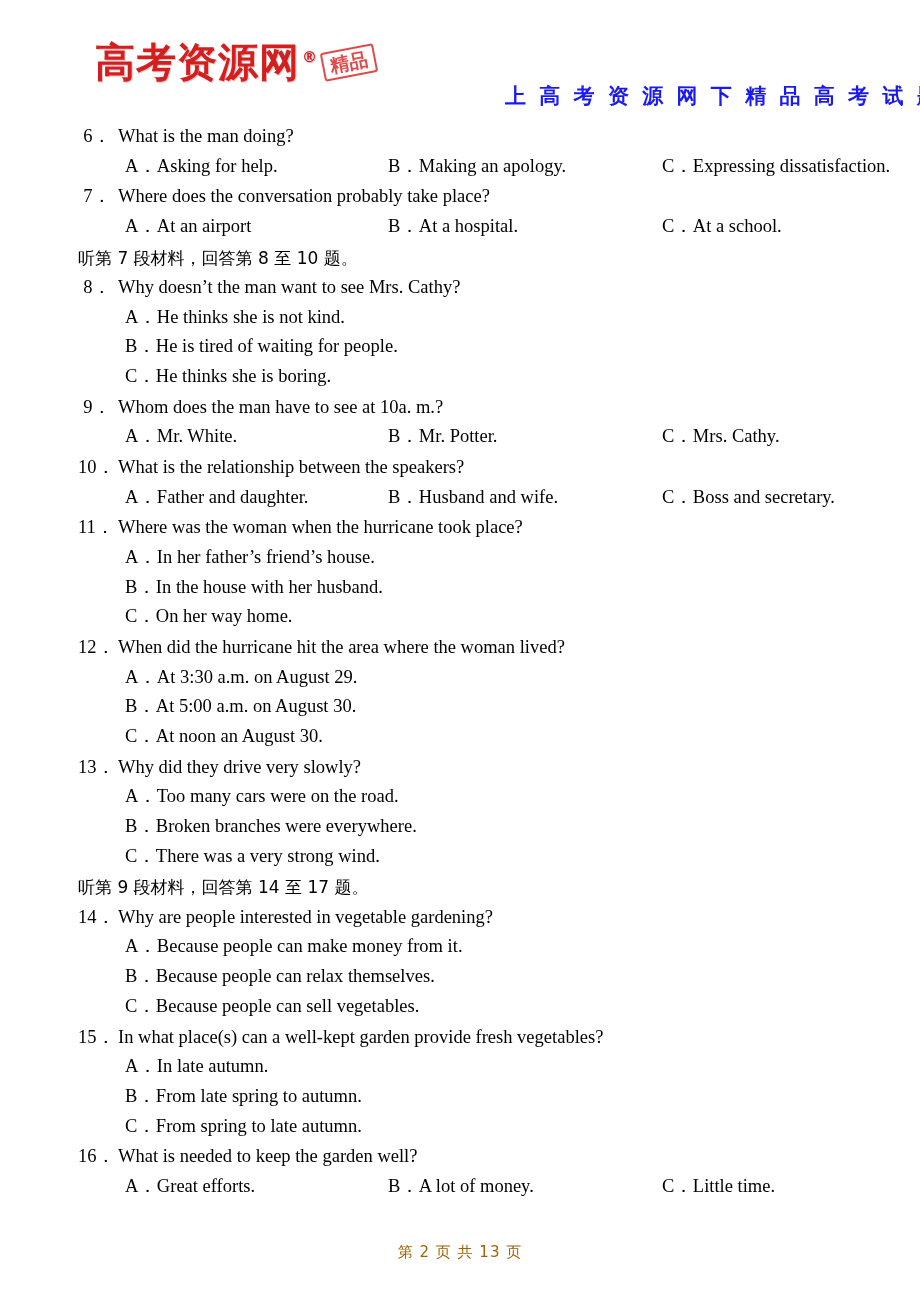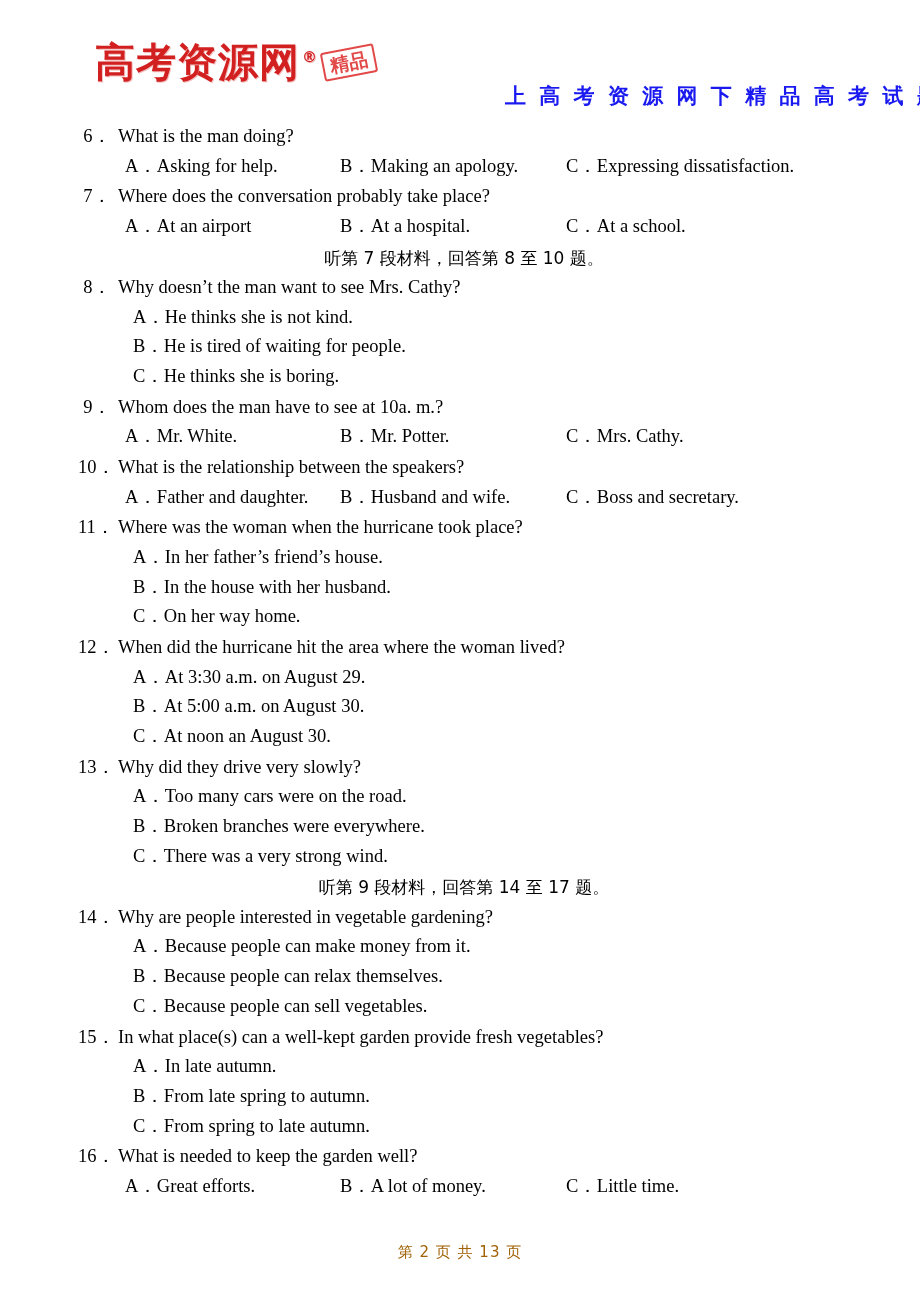--- a/index.html
+++ b/index.html
@@ -99,41 +99,40 @@
     box-sizing: border-box;
     white-space: nowrap;
   }
   .q-text {
     flex: 1 1 auto;
   }
   .opts-row {
     display: flex;
     margin-left: 47px;
     margin-top: 1px;
+    gap: 48px;
   }
   .opt {
     white-space: nowrap;
   }
   .opt-a { width: 215px; flex: 0 0 215px; }
   .opt-b { width: 226px; flex: 0 0 226px; }
   .opt-c { flex: 1 1 auto; }
   .opts-stack {
     margin-left: 47px;
     margin-top: 1px;
   }
   .opts-stack .opt {
     display: block;
     margin-top: 1px;
-    margin-left: 8px;
   }
   .section-note {
     margin-top: 4px;
     margin-left: 0px;
     font-size: 18.5px;
-    text-align: center;
   }
   .cjk {
     font-family: "DejaVu Sans", sans-serif;
     font-size: 17px;
   }
 
   
   .footer {
     position: absolute;
     left: 0;

